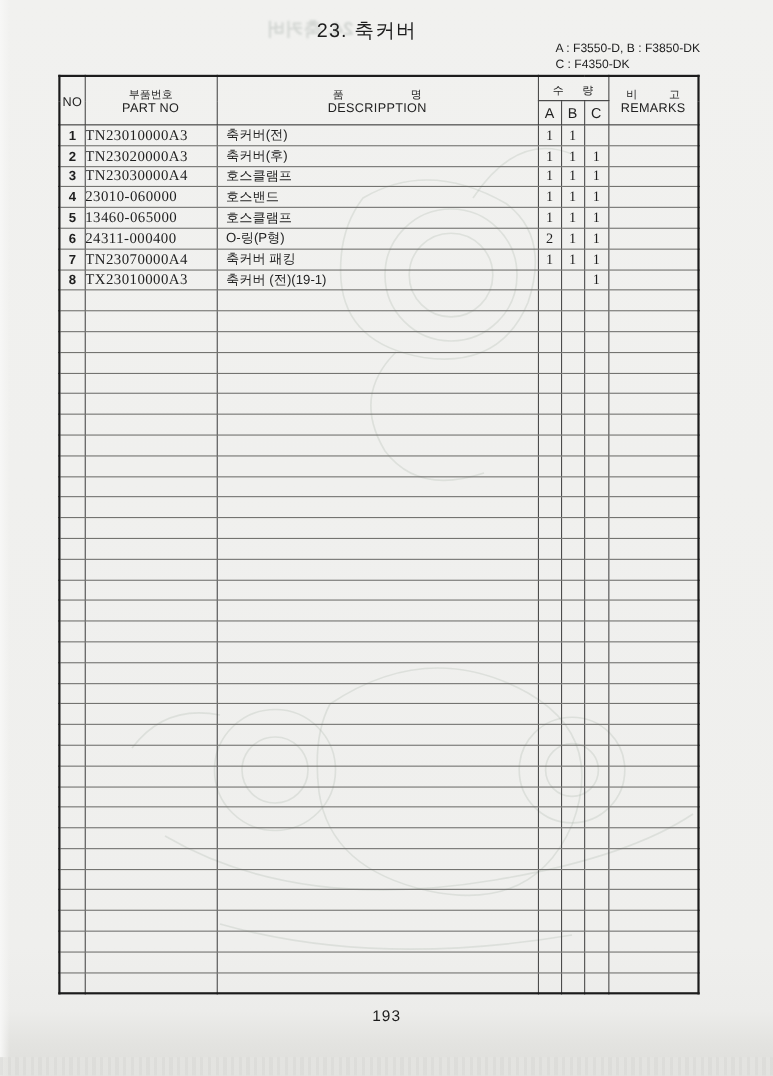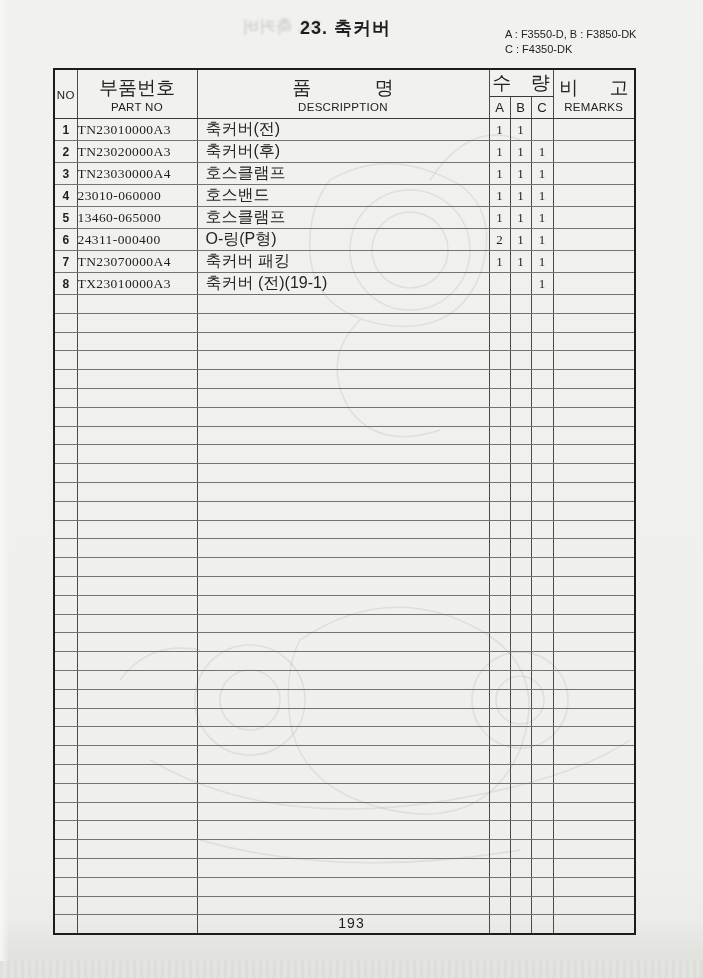--- a/index.html
+++ b/index.html
@@ -17,31 +17,31 @@
     background:linear-gradient(90deg,#f7f7f6,rgba(247,247,246,0));
   }
   .bottom-strip{
     position:absolute;left:0;bottom:0;width:703px;height:17px;
     background:repeating-linear-gradient(90deg,#dcdcd9 0 3px,#e4e4e1 3px 7px);
     opacity:.8;
   }
 
   
   .doc-title{
-    position:absolute;left:300px;top:16px;
-    font-size:18px;font-weight:bold;color:#1d1d1d;
+    position:absolute;left:288px;top:16px;
+    font-size:18px;font-weight:normal;color:#1d1d1d;
     letter-spacing:1px;white-space:nowrap;
   }
   .ghost-title{
     position:absolute;left:242px;top:15px;
     font-size:17px;font-weight:bold;color:#9aa49e;
     transform:scaleX(-1);opacity:.35;filter:blur(1px);white-space:nowrap;
   }
   .spec{
-    position:absolute;left:505px;top:27px;
+    position:absolute;left:505px;top:37px;
     font-size:11px;color:#222;line-height:15px;white-space:nowrap;
     font-family:"Liberation Sans", sans-serif;
   }
 
   
   .watermark{position:absolute;left:0;top:0;pointer-events:none;}
 
   
   table.parts{
     position:absolute;left:53px;top:68px;
@@ -64,36 +64,36 @@
     color:#1f1f1f;
   }
   .parts thead th{
     font-weight:normal;text-align:center;vertical-align:middle;
     font-size:13px;color:#222;
     border-bottom:1px solid #3a3a3a;
   }
   .parts thead tr.h1 th{height:21px}
   .parts thead tr.h2 th{height:21px}
   .hdr-en{font-size:11.5px;letter-spacing:.3px}
-  .hdr-ko{font-size:19px}
+  .hdr-ko{font-size:10px}
   .ws-desc{word-spacing:58px}
   .ws-qty{word-spacing:14px}
   .ws-rem{word-spacing:26px}
 
   .parts tbody tr{height:18.8px}
   .parts td.no{
     text-align:center;font-weight:bold;font-size:12px;
     font-family:"Liberation Sans", sans-serif;
   }
   .parts td.part{
     font-family:"Liberation Serif", serif;font-size:13.5px;
     letter-spacing:.4px;
   }
   .parts td.desc{
-    font-size:16px;padding-left:8px;color:#242424;
+    font-size:12px;padding-left:8px;color:#242424;
     font-family:"Liberation Sans", sans-serif;
   }
   .parts td.qty{
     text-align:center;font-family:"Liberation Serif", serif;font-size:13px;
   }
   .parts td.rem{font-size:11px}
 
   .page-number{
     position:absolute;left:0;top:915px;width:703px;
     text-align:center;font-size:14px;color:#1c1c1c;letter-spacing:1px;

